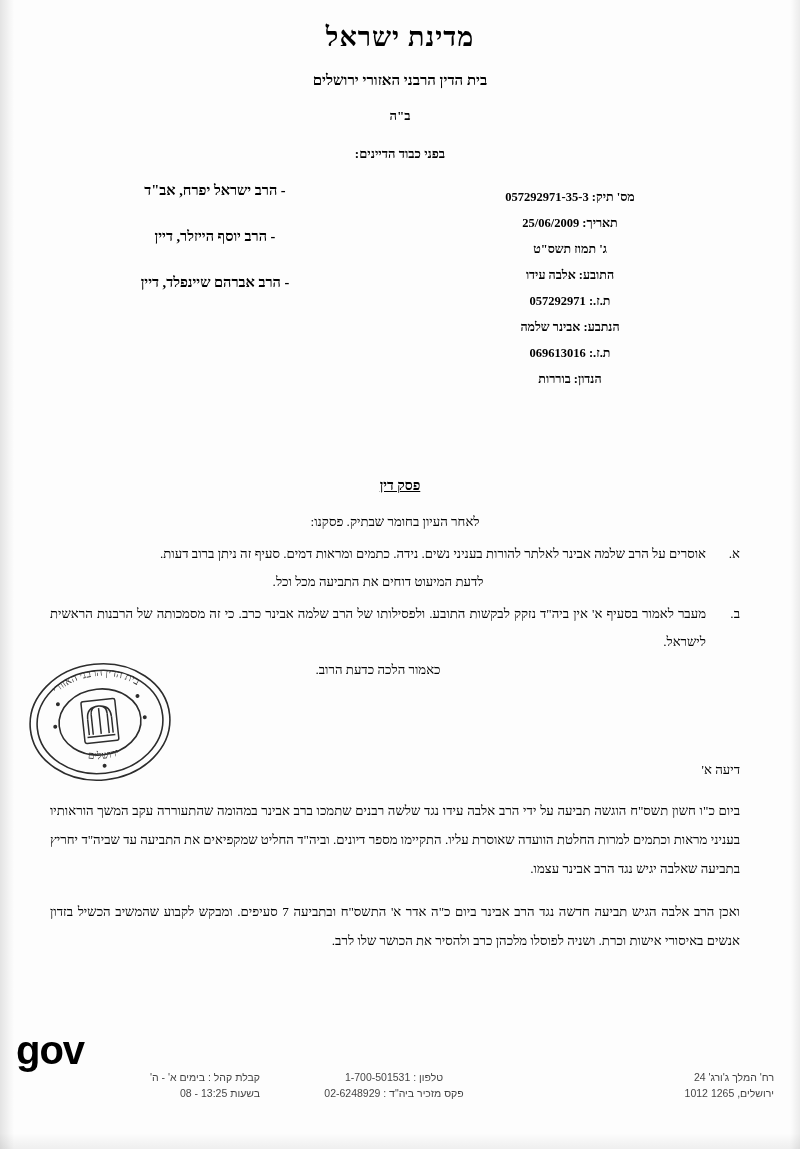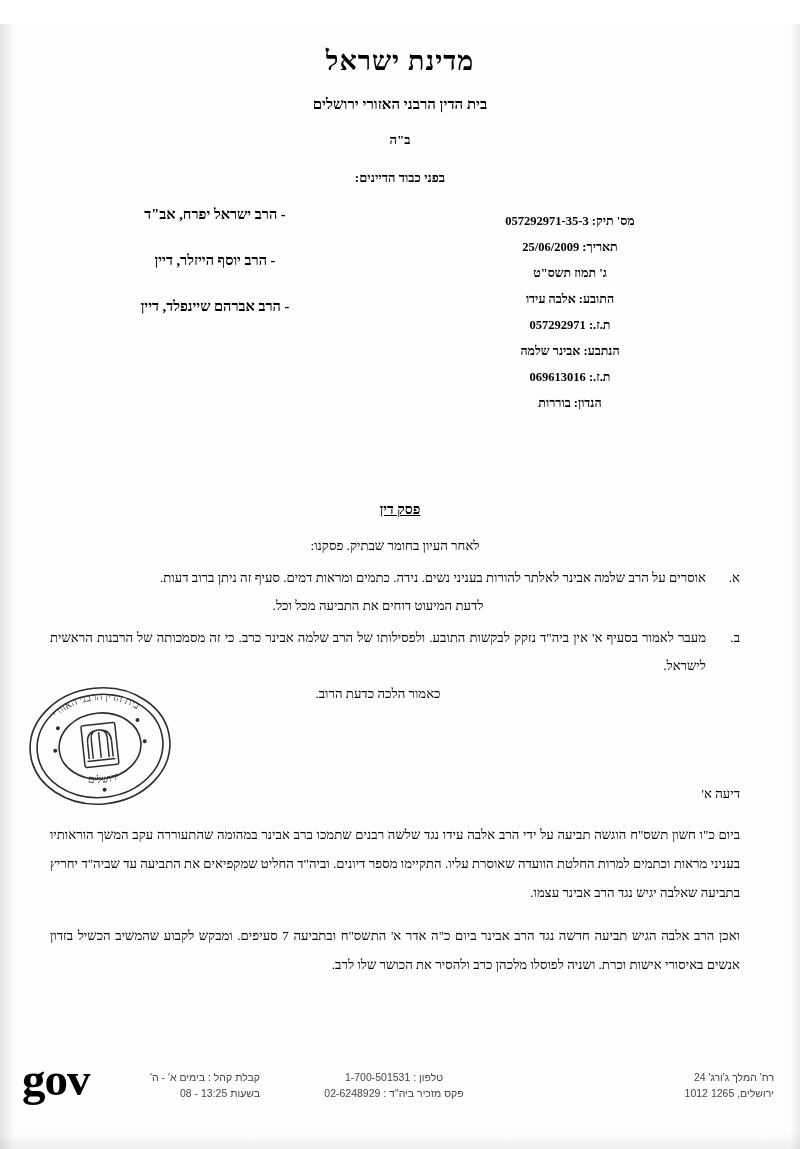--- a/index.html
+++ b/index.html
@@ -13,21 +13,20 @@
     position: relative;
     font-family: "Liberation Serif", "DejaVu Serif", serif;
     color: #000000;
     overflow: hidden;
   }
   .page {
     position: absolute;
     inset: 0;
     background: #fdfdfd;
     direction: rtl;
-    margin-top: 24px;
   }
   
   .scan-edge-left {
     position: absolute;
     left: 0; top: 0; bottom: 0; width: 14px;
     background: linear-gradient(to right, rgba(0,0,0,0.10), rgba(0,0,0,0));
     pointer-events: none;
   }
   .scan-edge-right {
     position: absolute;
@@ -187,24 +186,24 @@
     width: 156px;
     height: 132px;
     transform: rotate(-6deg);
     opacity: 0.88;
   }
   .seal svg { display: block; }
 
   
   .gov-logo {
     position: absolute;
-    left: 22px;
+    left: 16px;
     top: 1028px;
-    font-family: Liberation Serif, serif;
-    font-size: 47px;
+    font-family: Liberation Sans, sans-serif;
+    font-size: 40px;
     font-weight: bold;
     letter-spacing: -1px;
     direction: ltr;
   }
 
   
   .footer {
     position: absolute;
     left: 0; right: 0;
     bottom: 18px;

